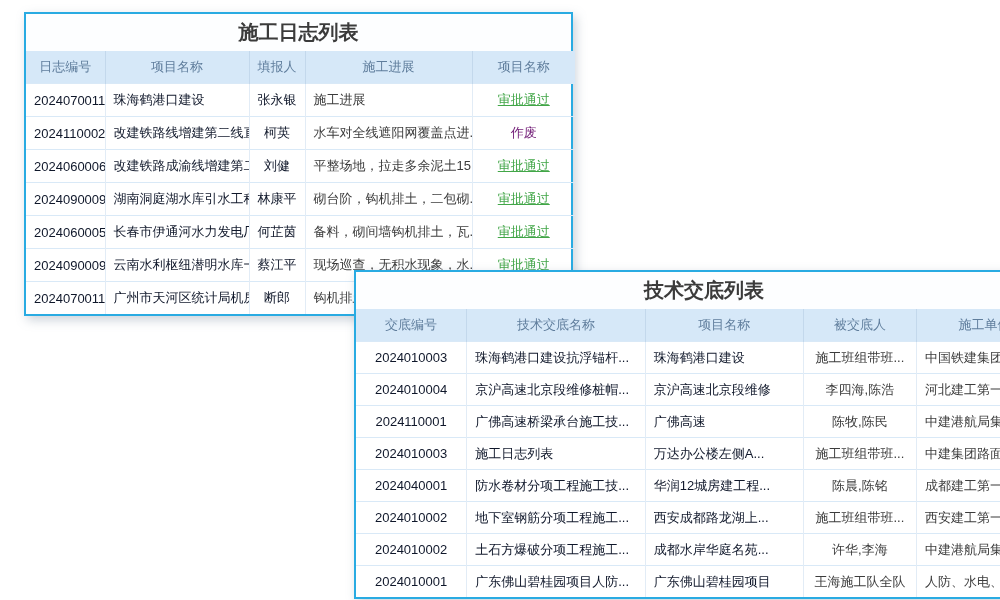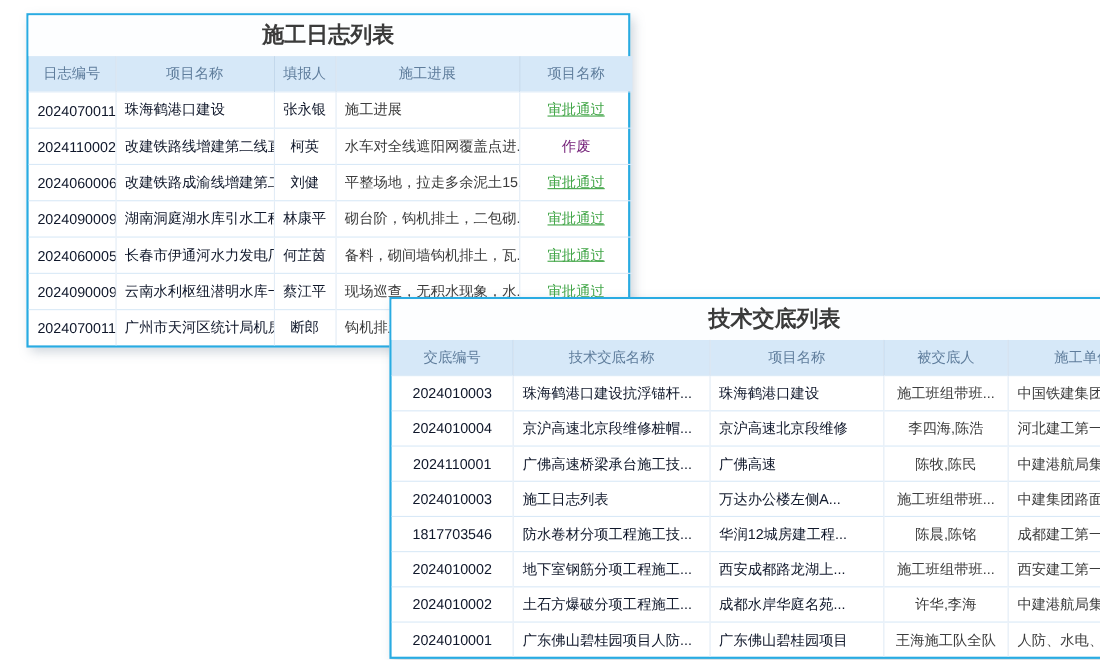--- a/index.html
+++ b/index.html
@@ -158,21 +158,21 @@
           <td>中建港航局集团有限...</td>
         </tr>
         <tr>
           <td class="blue">2024010003</td>
           <td class="blue al">施工日志列表</td>
           <td class="blue al">万达办公楼左侧A...</td>
           <td>施工班组带班...</td>
           <td>中建集团路面工程有...</td>
         </tr>
         <tr>
-          <td class="blue">1817703546</td>
+          <td class="blue">2024040001</td>
           <td class="blue al">防水卷材分项工程施工技...</td>
           <td class="blue al">华润12城房建工程...</td>
           <td>陈晨,陈铭</td>
           <td>成都建工第一建筑有...</td>
         </tr>
         <tr>
           <td class="blue">2024010002</td>
           <td class="blue al">地下室钢筋分项工程施工...</td>
           <td class="blue al">西安成都路龙湖上...</td>
           <td>施工班组带班...</td>

